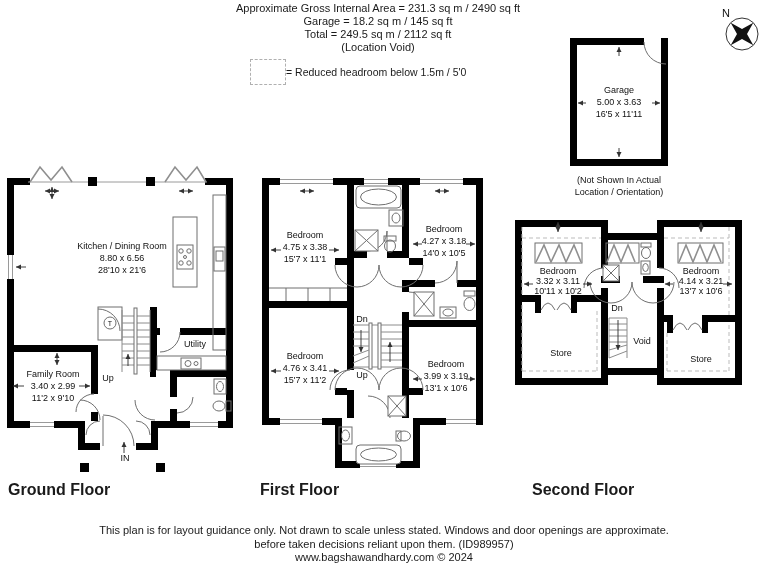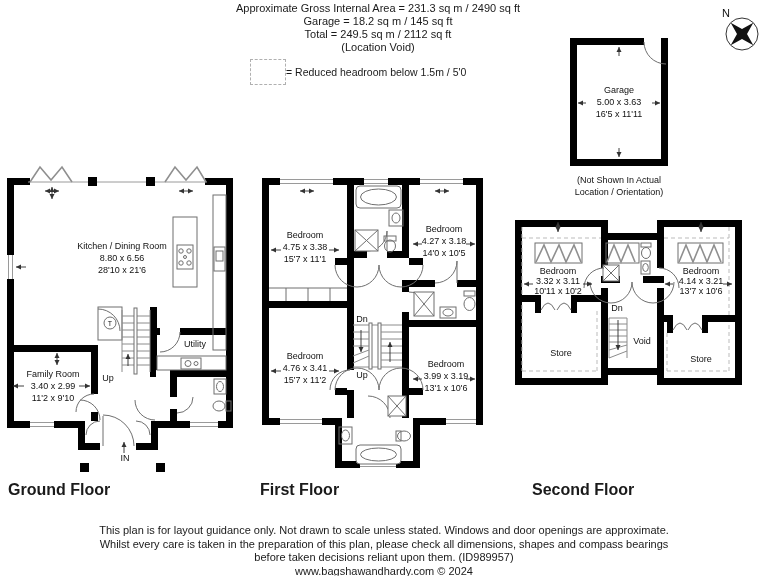--- a/index.html
+++ b/index.html
@@ -473,18 +473,17 @@
     <text x="137" y="134">Void</text>
     <text x="112" y="101">Dn</text>
   </svg>
 
   <div class="floor-label gf-label">Ground Floor</div>
   <div class="floor-label ff-label">First Floor</div>
   <div class="floor-label sf-label">Second Floor</div>
 
   <div class="ftr">
     <div>This plan is for layout guidance only. Not drawn to scale unless stated. Windows and door openings are approximate.</div>
-    <div>Whilst every care is taken in the preparation of this plan, please check all dimensions, shapes and compass bearings</div>
     <div>before taken decisions reliant upon them. (ID989957)</div>
     <div>www.bagshawandhardy.com © 2024</div>
   </div>
 
 </div>
 
 </body></html>

